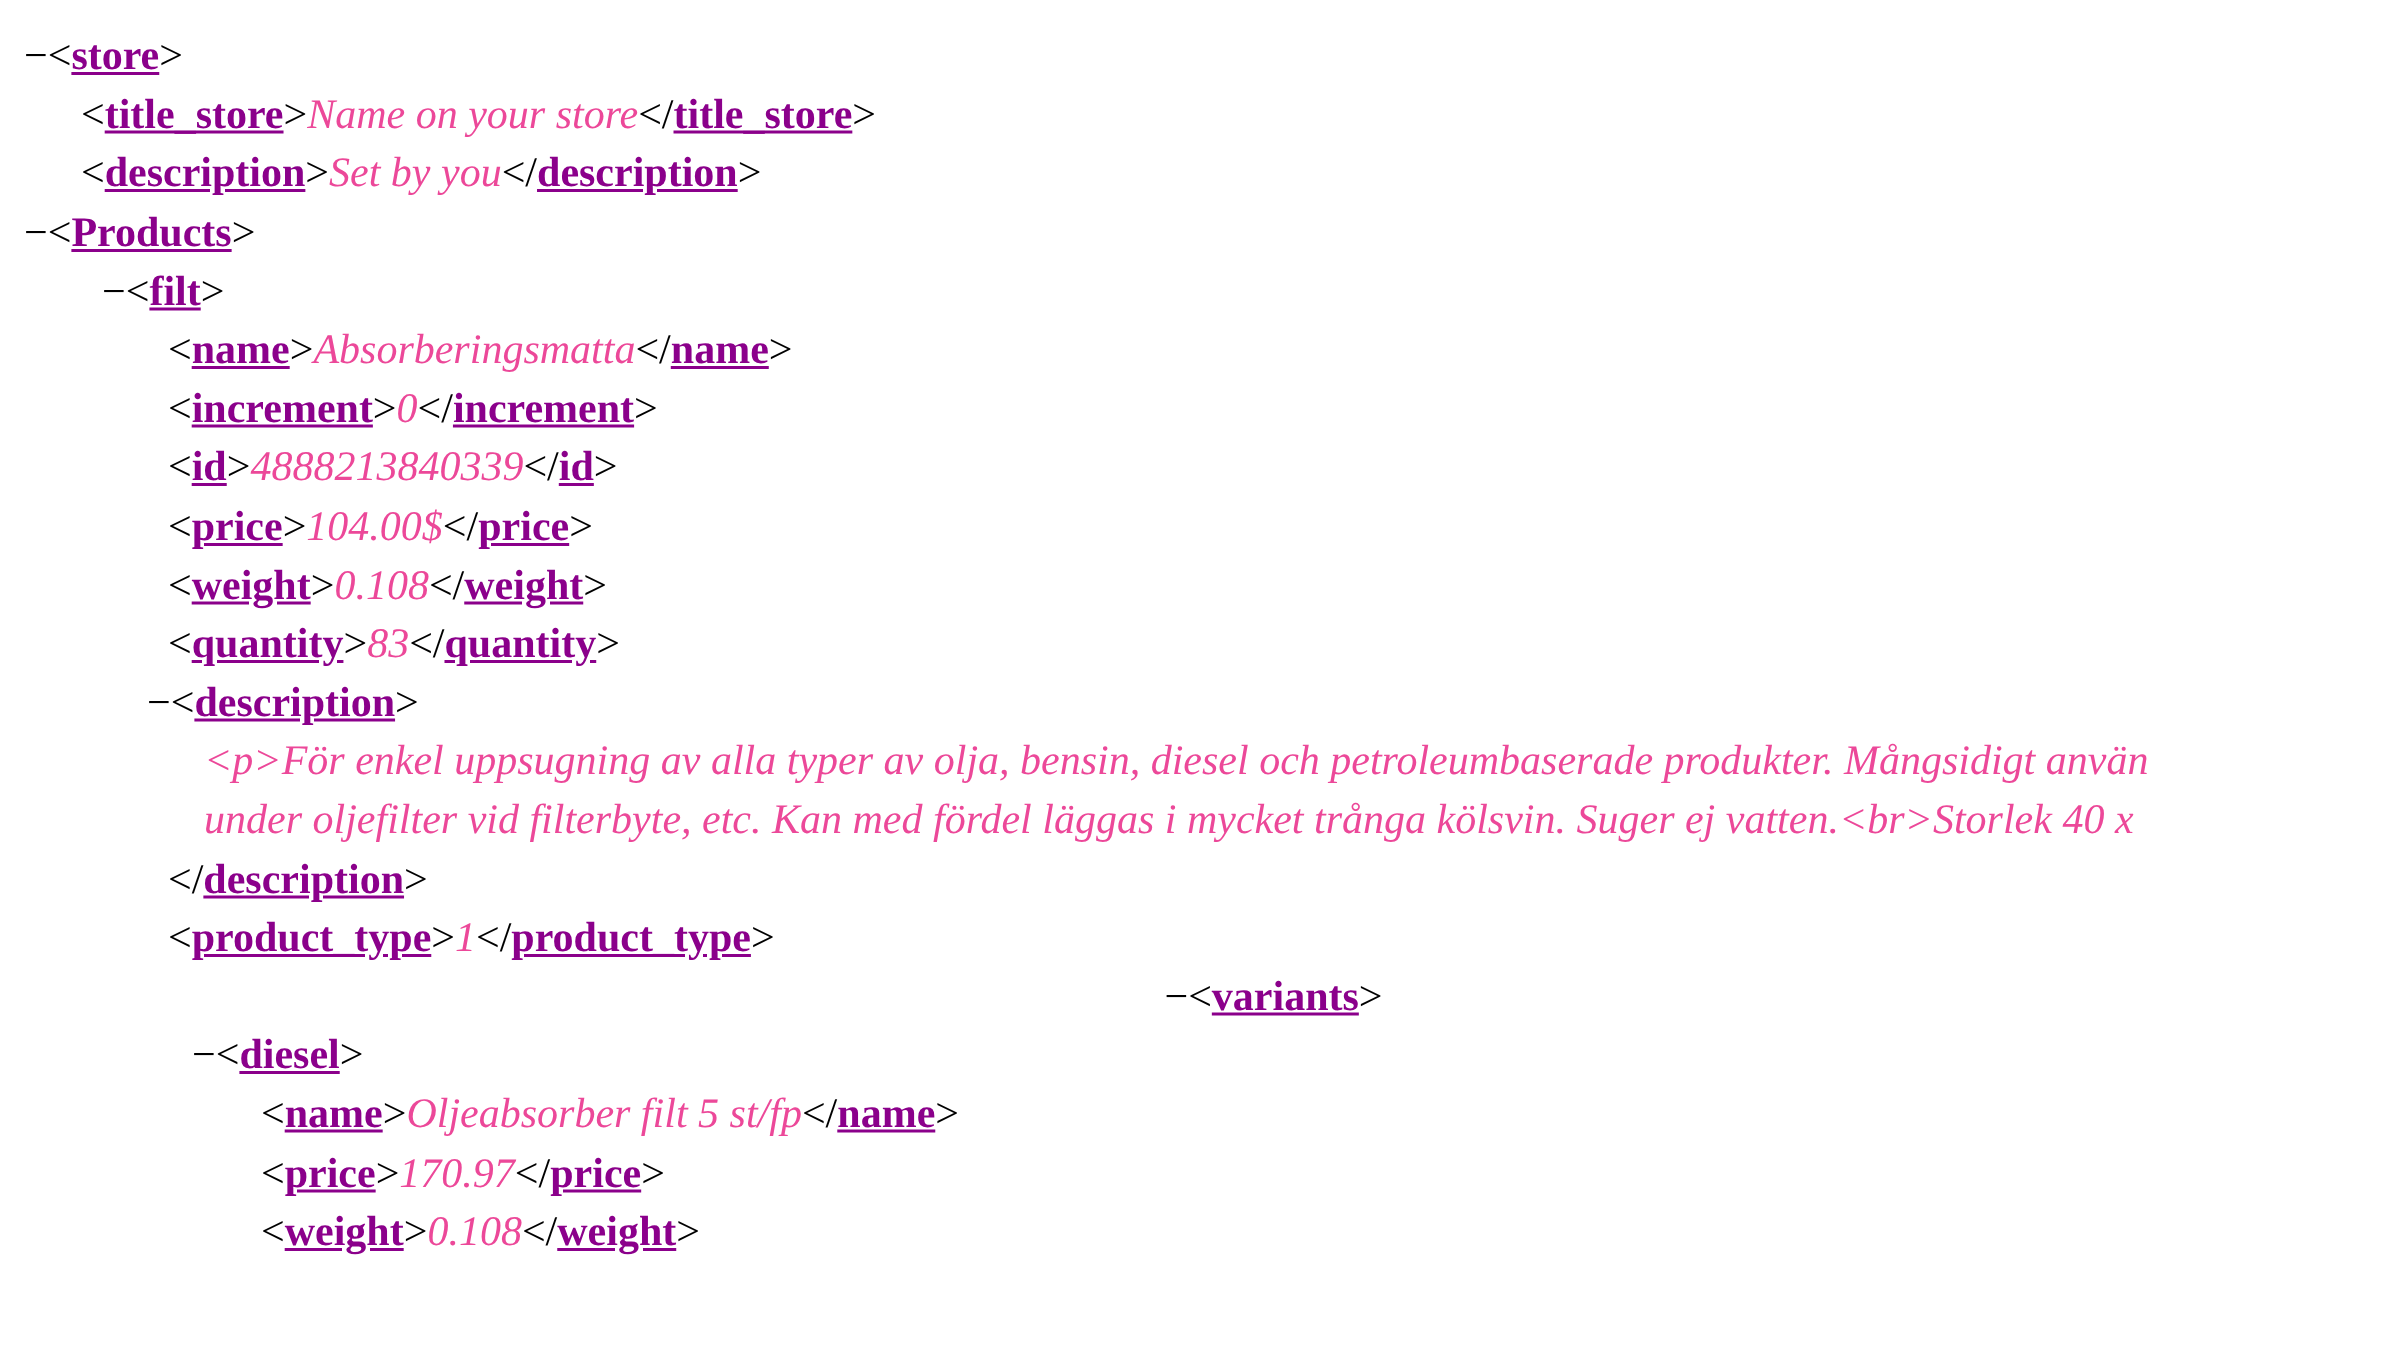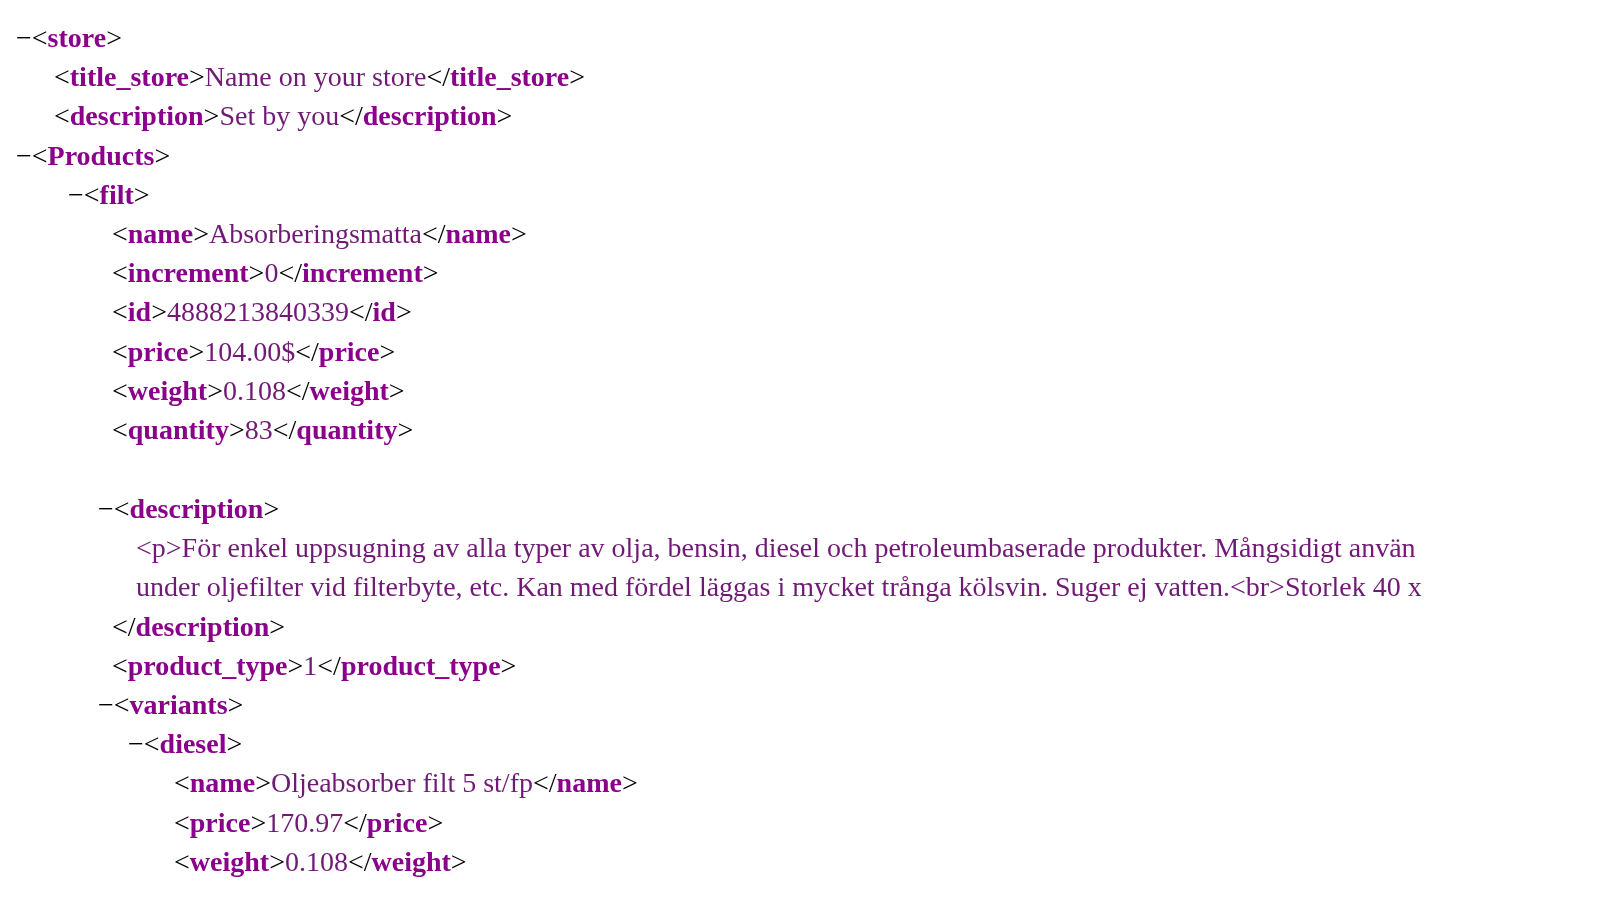--- a/index.html
+++ b/index.html
@@ -17,22 +17,23 @@
   .toggle {
     color: #000000;
     cursor: pointer;
     user-select: none;
     font-weight: normal;
   }
   .angle { color: #000000; }
   .tag {
     color: #8b008b;
     font-weight: bold;
+    text-decoration: underline;
   }
-  .text { color: #701a75; }
+  .text { color: #ec4899; font-style: italic; }
   .indent-0 { padding-left: 10px; }
   .indent-1 { padding-left: 48px; }
   .indent-2 { padding-left: 62px; }
   .indent-3 { padding-left: 106px; }
   .indent-4 { padding-left: 130px; }
   .indent-5 { padding-left: 168px; }
 </style>
 </head>
 <body>
 
@@ -73,41 +74,41 @@
 </div>
 
 <div class="line indent-3">
   <span class="angle">&lt;</span><span class="tag">weight</span><span class="angle">&gt;</span><span class="text">0.108</span><span class="angle">&lt;/</span><span class="tag">weight</span><span class="angle">&gt;</span>
 </div>
 
 <div class="line indent-3">
   <span class="angle">&lt;</span><span class="tag">quantity</span><span class="angle">&gt;</span><span class="text">83</span><span class="angle">&lt;/</span><span class="tag">quantity</span><span class="angle">&gt;</span>
 </div>
 
-<div class="line" style="padding-left:92px;margin-top:40px;">
+<div class="line" style="padding-left:92px;">
   <span class="toggle">−</span><span class="angle">&lt;</span><span class="tag">description</span><span class="angle">&gt;</span>
 </div>
 
 <div class="line indent-4">
   <span class="text">&lt;p&gt;För enkel uppsugning av alla typer av olja, bensin, diesel och petroleumbaserade produkter. Mångsidigt använ</span>
 </div>
 
 <div class="line indent-4">
   <span class="text">under oljefilter vid filterbyte, etc. Kan med fördel läggas i mycket trånga kölsvin. Suger ej vatten.&lt;br&gt;Storlek 40 x</span>
 </div>
 
 <div class="line indent-3">
   <span class="angle">&lt;/</span><span class="tag">description</span><span class="angle">&gt;</span>
 </div>
 
 <div class="line indent-3">
   <span class="angle">&lt;</span><span class="tag">product_type</span><span class="angle">&gt;</span><span class="text">1</span><span class="angle">&lt;/</span><span class="tag">product_type</span><span class="angle">&gt;</span>
 </div>
 
-<div class="line" style="padding-left:92px;">
+<div class="line" style="padding-left:92px;text-align:center;">
   <span class="toggle">−</span><span class="angle">&lt;</span><span class="tag">variants</span><span class="angle">&gt;</span>
 </div>
 
 <div class="line" style="padding-left:122px;">
   <span class="toggle">−</span><span class="angle">&lt;</span><span class="tag">diesel</span><span class="angle">&gt;</span>
 </div>
 
 <div class="line indent-5">
   <span class="angle">&lt;</span><span class="tag">name</span><span class="angle">&gt;</span><span class="text">Oljeabsorber filt 5 st/fp</span><span class="angle">&lt;/</span><span class="tag">name</span><span class="angle">&gt;</span>
 </div>

